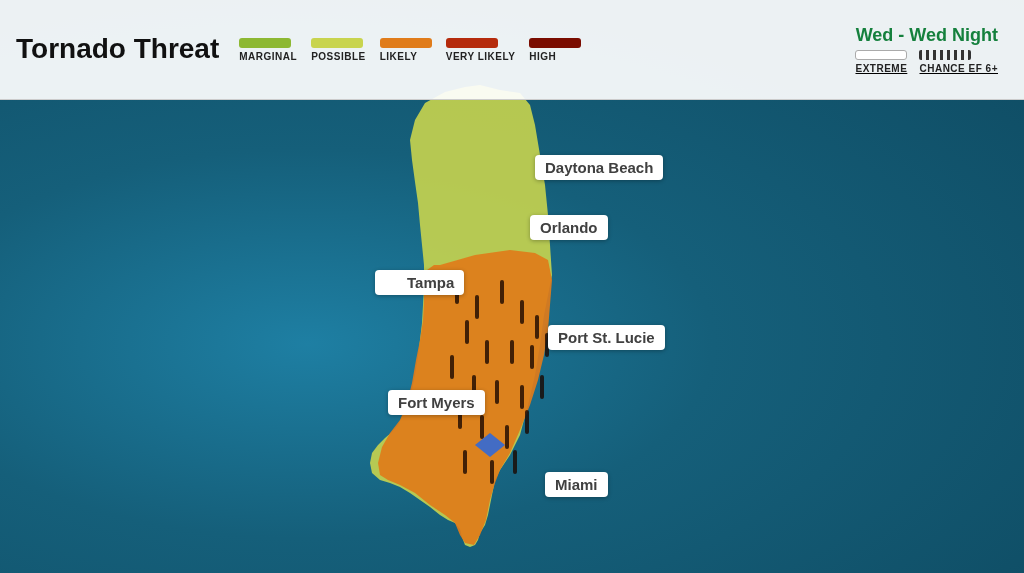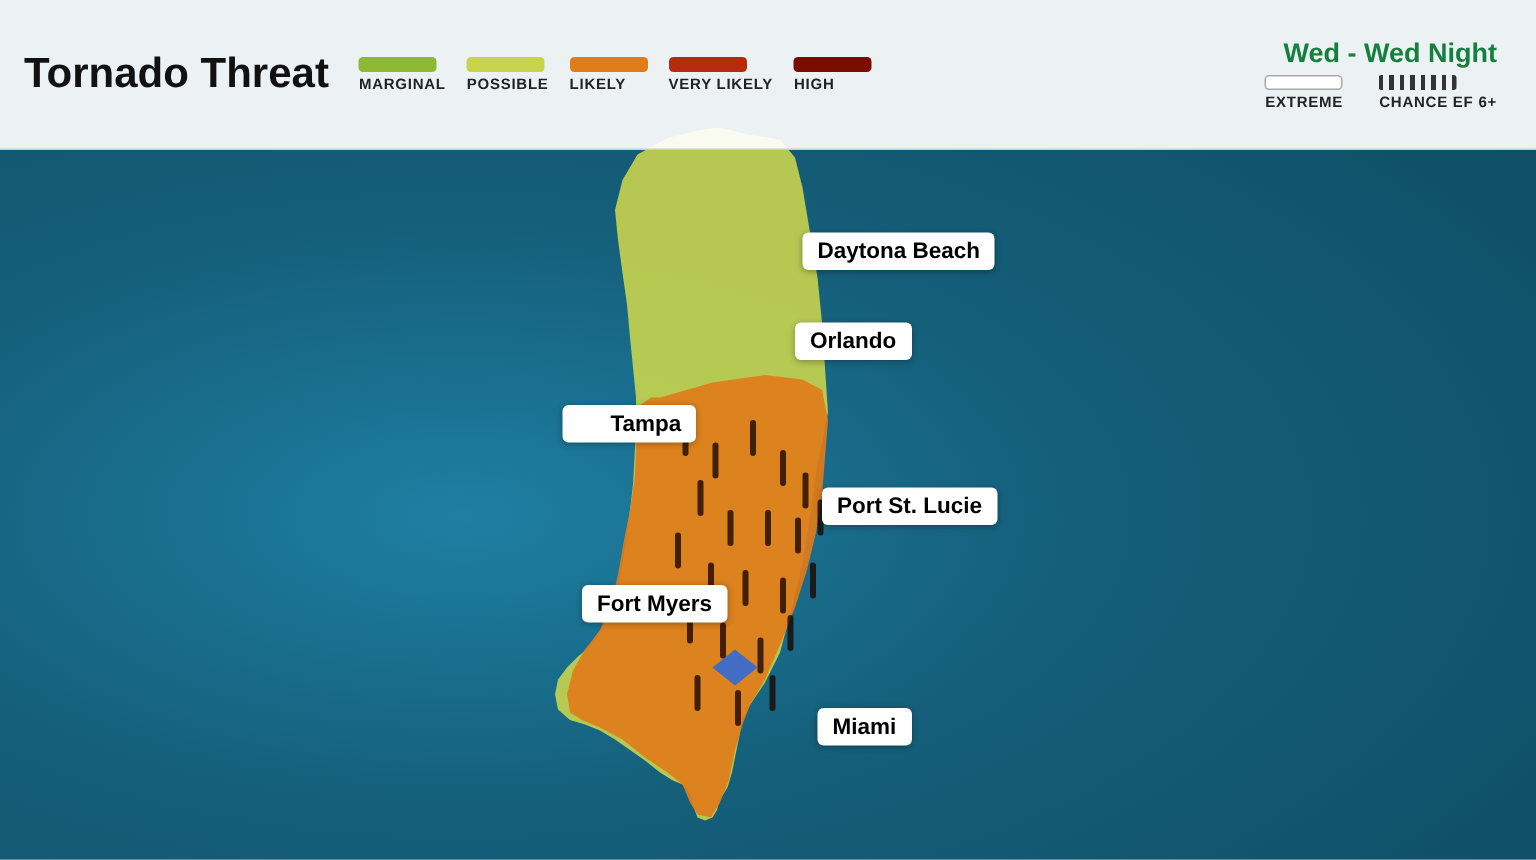--- a/index.html
+++ b/index.html
@@ -92,22 +92,23 @@
 
     .date-title {
       font-size: 18px;
       font-weight: bold;
       color: #15803d;
     }
 
     .date-legend {
       display: flex;
       align-items: center;
-      gap: 24px;
+      gap: 12px;
       margin-top: 4px;
+      text-decoration: underline;
     }
 
     .extreme-bar {
       height: 10px;
       width: 52px;
       background: #fff;
       border: 1px solid #aaa;
       border-radius: 3px;
     }
 
@@ -123,21 +124,21 @@
     }
 
     
     .city-label {
       position: absolute;
       background: white;
       border-radius: 4px;
       padding: 4px 10px;
       font-size: 15px;
       font-weight: 600;
-      color: #000000;
+      color: #404040;
       white-space: nowrap;
       box-shadow: 0 1px 4px rgba(0,0,0,0.3);
     }
   </style>
 </head>
 <body>
 
 <div id="map-container">
   <div class="ocean-bg"></div>
 

